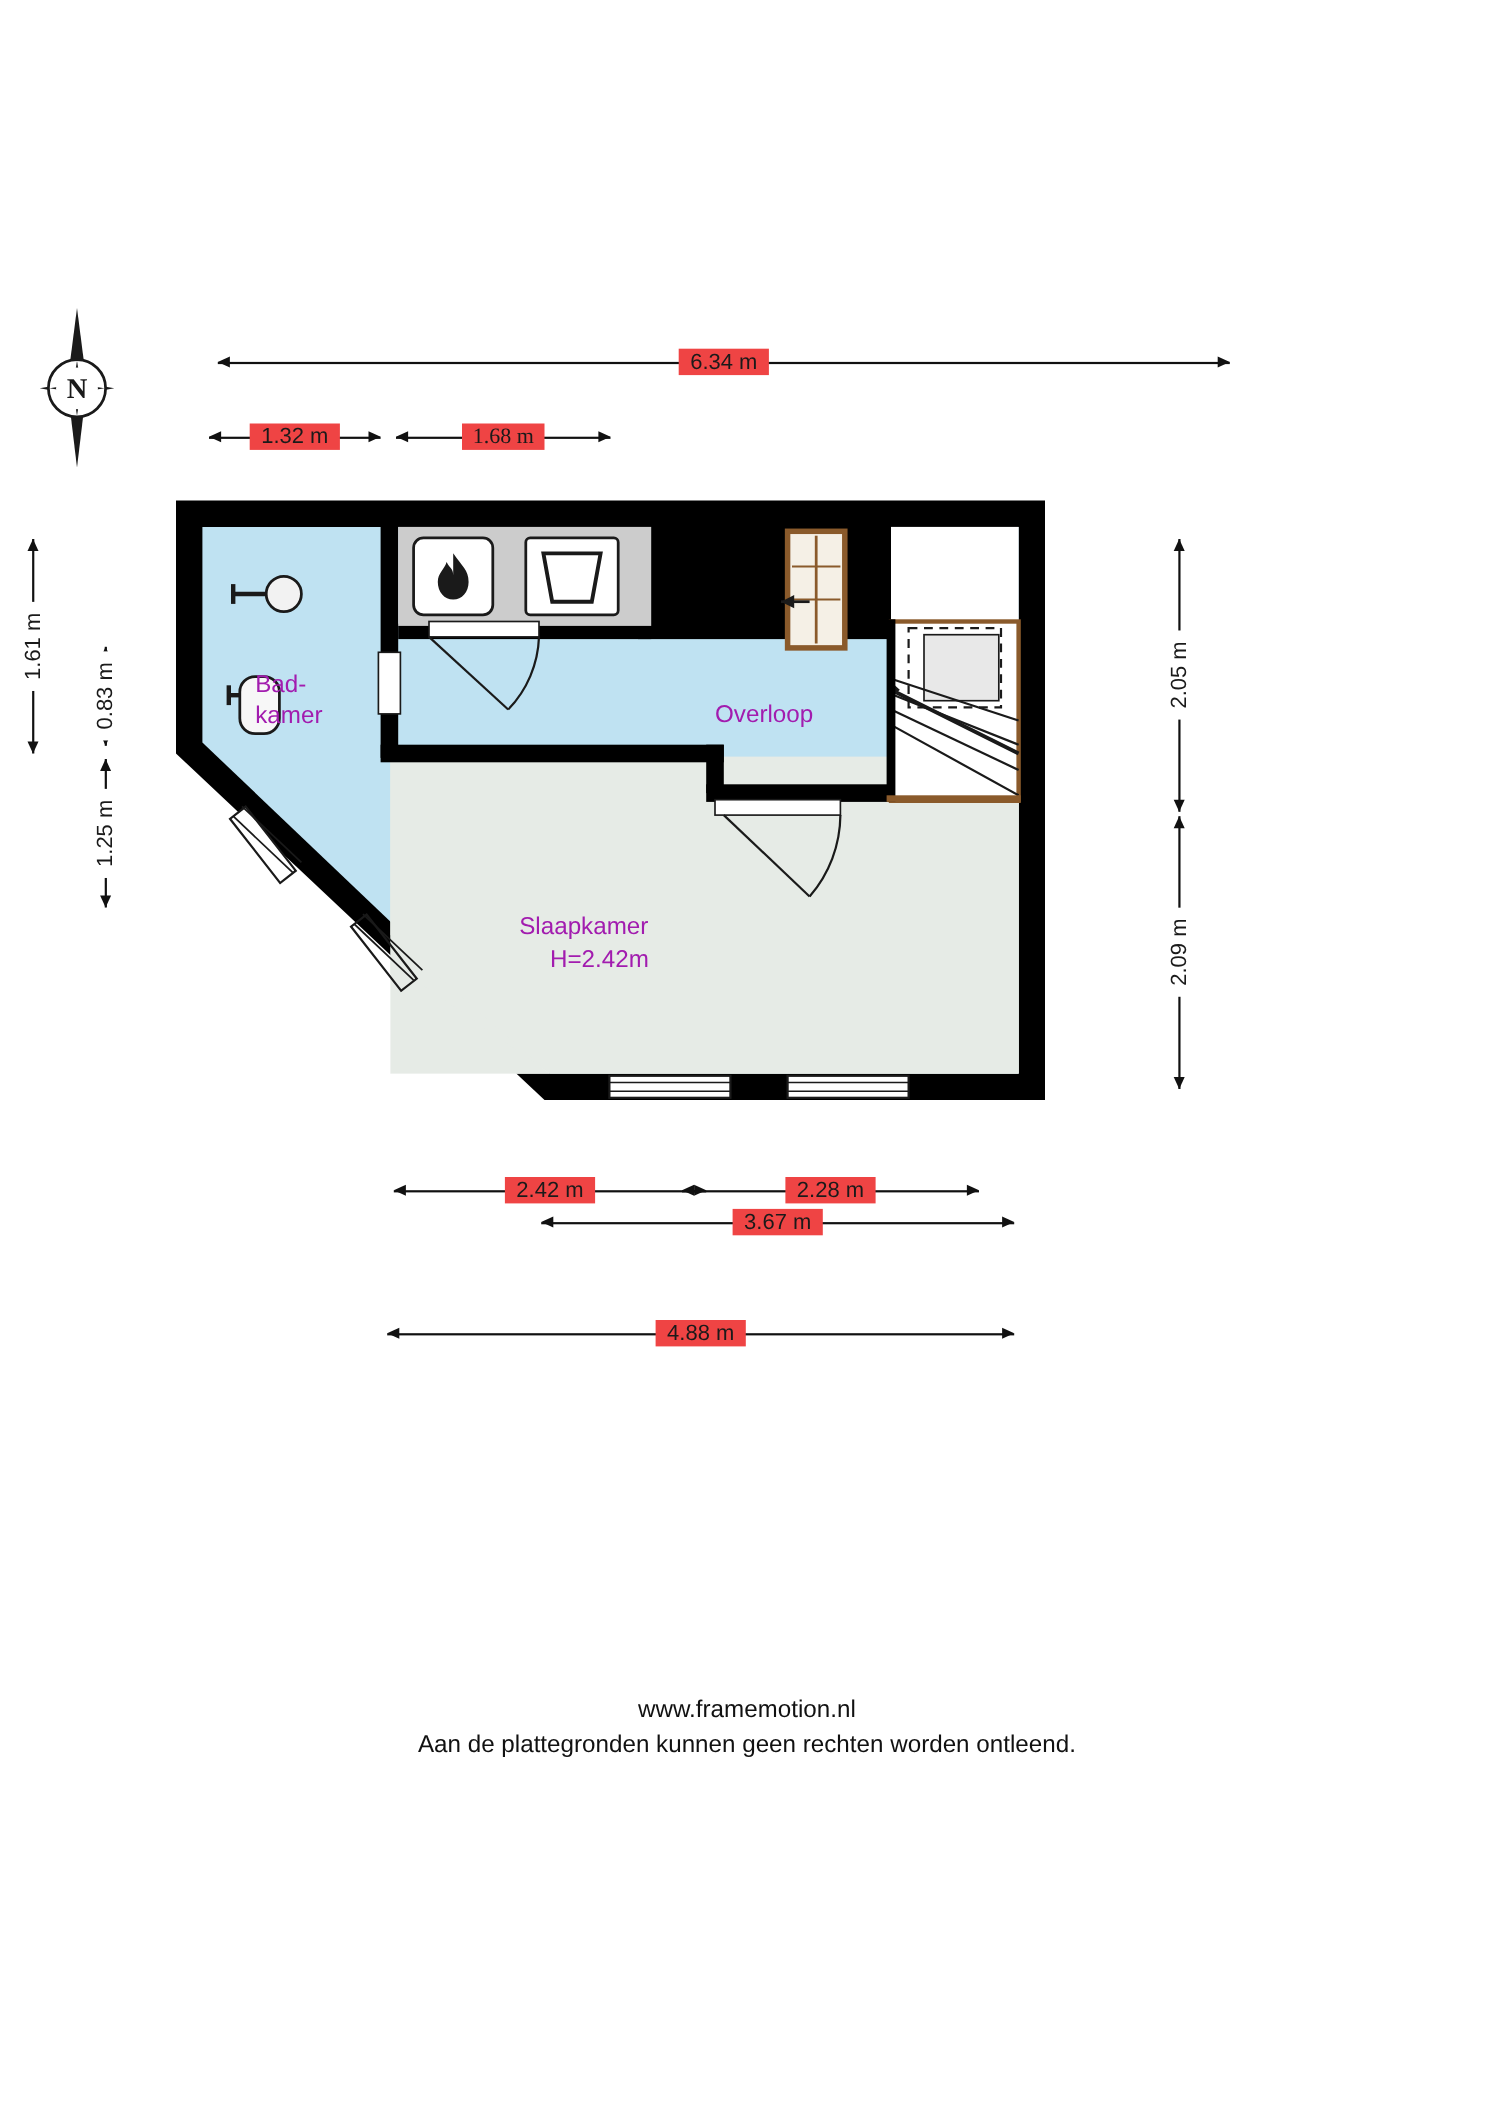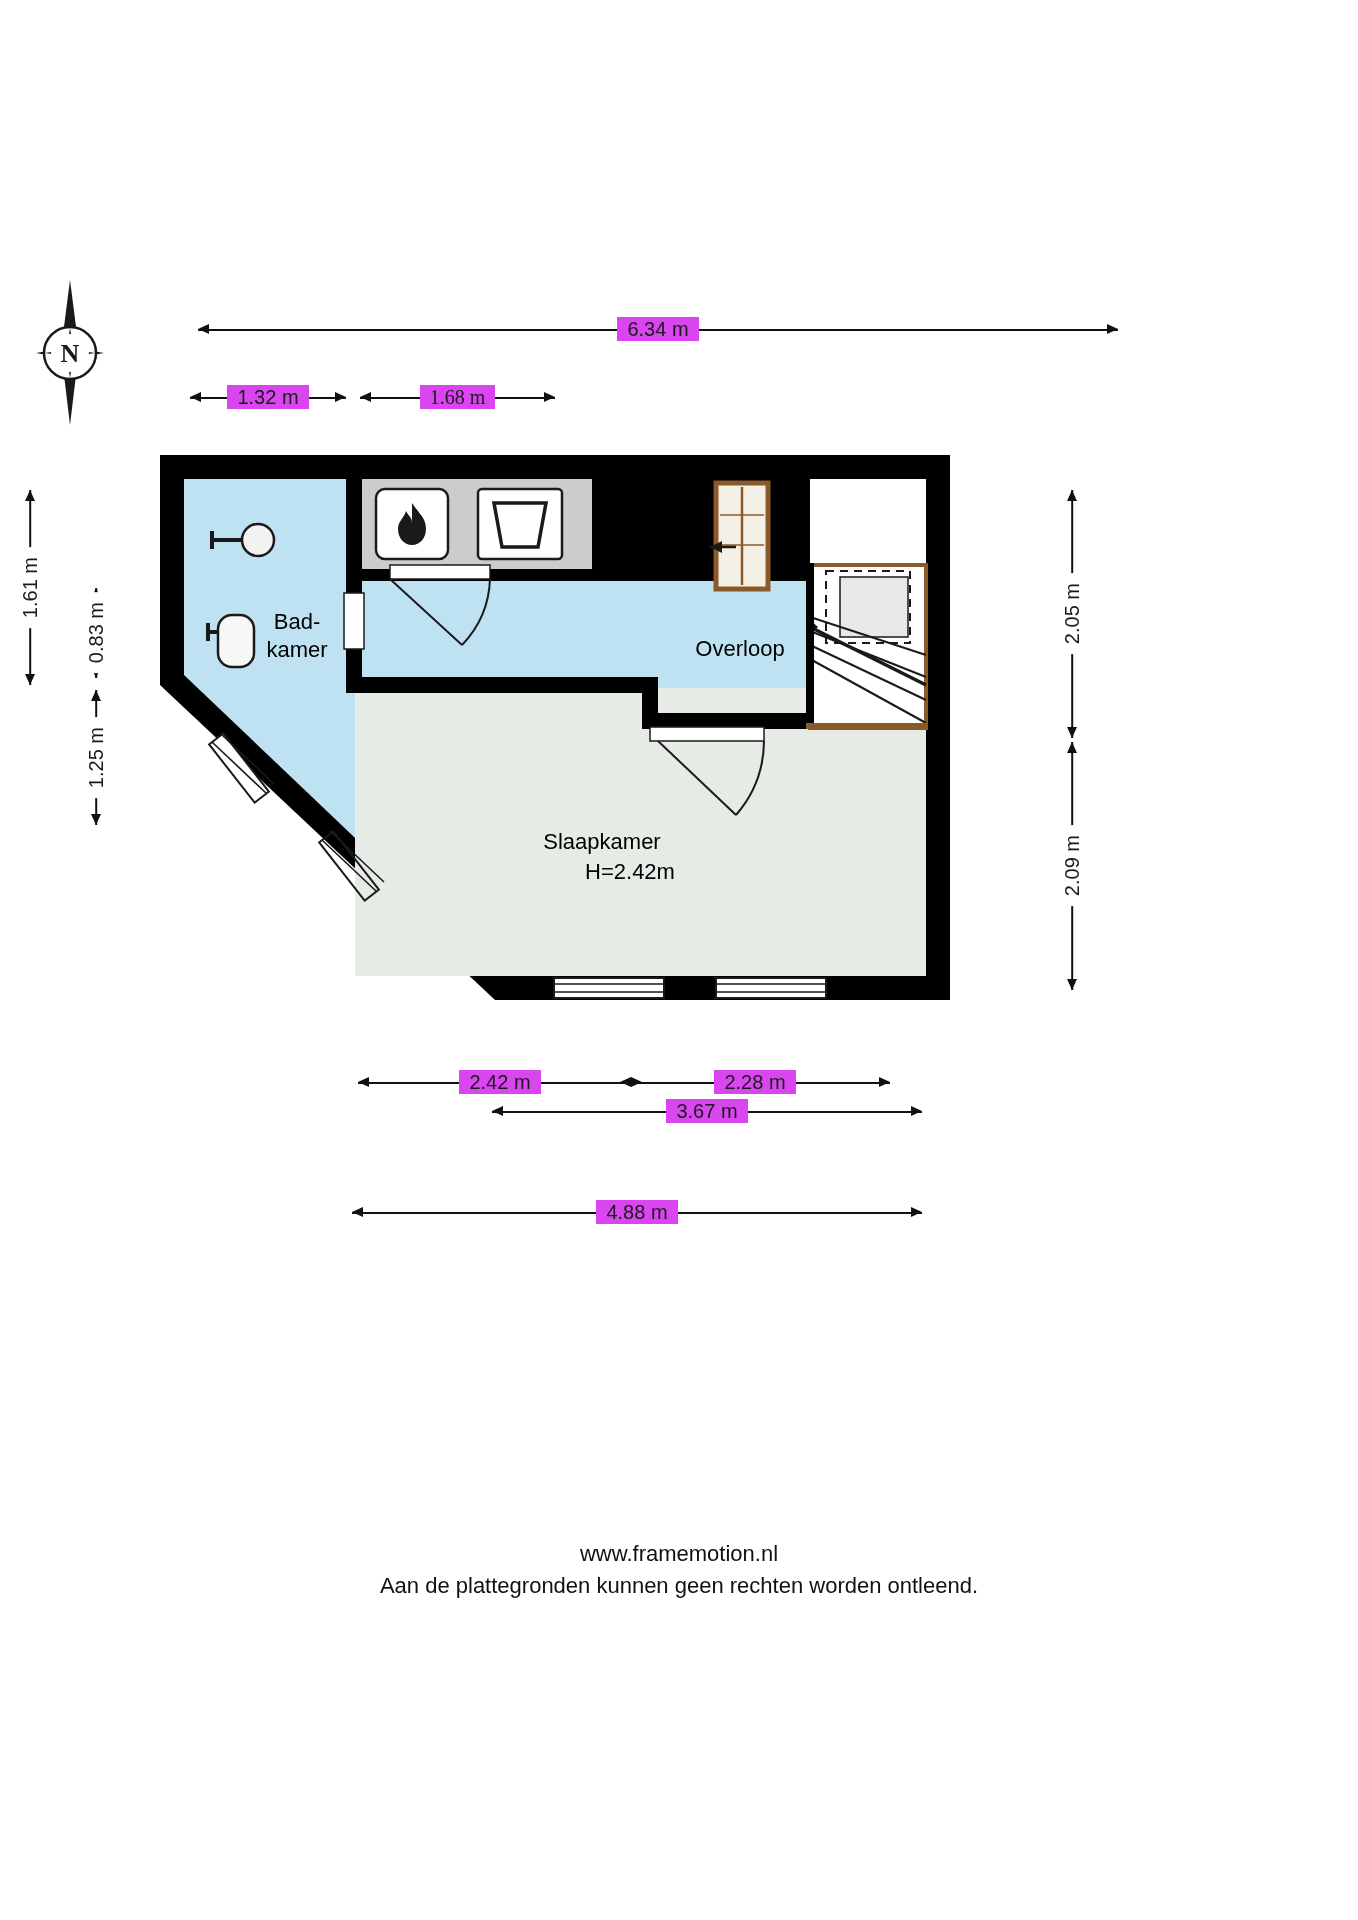--- a/index.html
+++ b/index.html
@@ -38,21 +38,21 @@
     top: 50%;
     width: 0; height: 0;
     border-top: 5px solid transparent;
     border-bottom: 5px solid transparent;
     transform: translateY(-50%);
   }
   .dim-h .arrow-l { left: 0; border-right: 11px solid #111; }
   .dim-h .arrow-r { right: 0; border-left: 11px solid #111; }
   .dim-h .lbl {
     position: relative;
-    background: #d946ef;
+    background: #ef4444;
     padding: 0 10px;
     font-size: 20px;
     line-height: 24px;
     white-space: nowrap;
     z-index: 2;
   }
 
   .dim-v {
     position: absolute;
     width: 24px;
@@ -85,24 +85,24 @@
     font-size: 20px;
     white-space: nowrap;
     writing-mode: vertical-rl;
     transform: rotate(180deg);
     z-index: 2;
   }
 
   
   .room-label {
     position: absolute;
-    text-align: center;
+    text-align: left;
     font-size: 22px;
     line-height: 1.25;
-    color: #000000;
+    color: #a21caf;
     white-space: pre-line;
   }
 
   
   #footer {
     position: absolute;
     left: 0; right: 0;
     top: 1538px;
     text-align: center;
     font-size: 22px;

